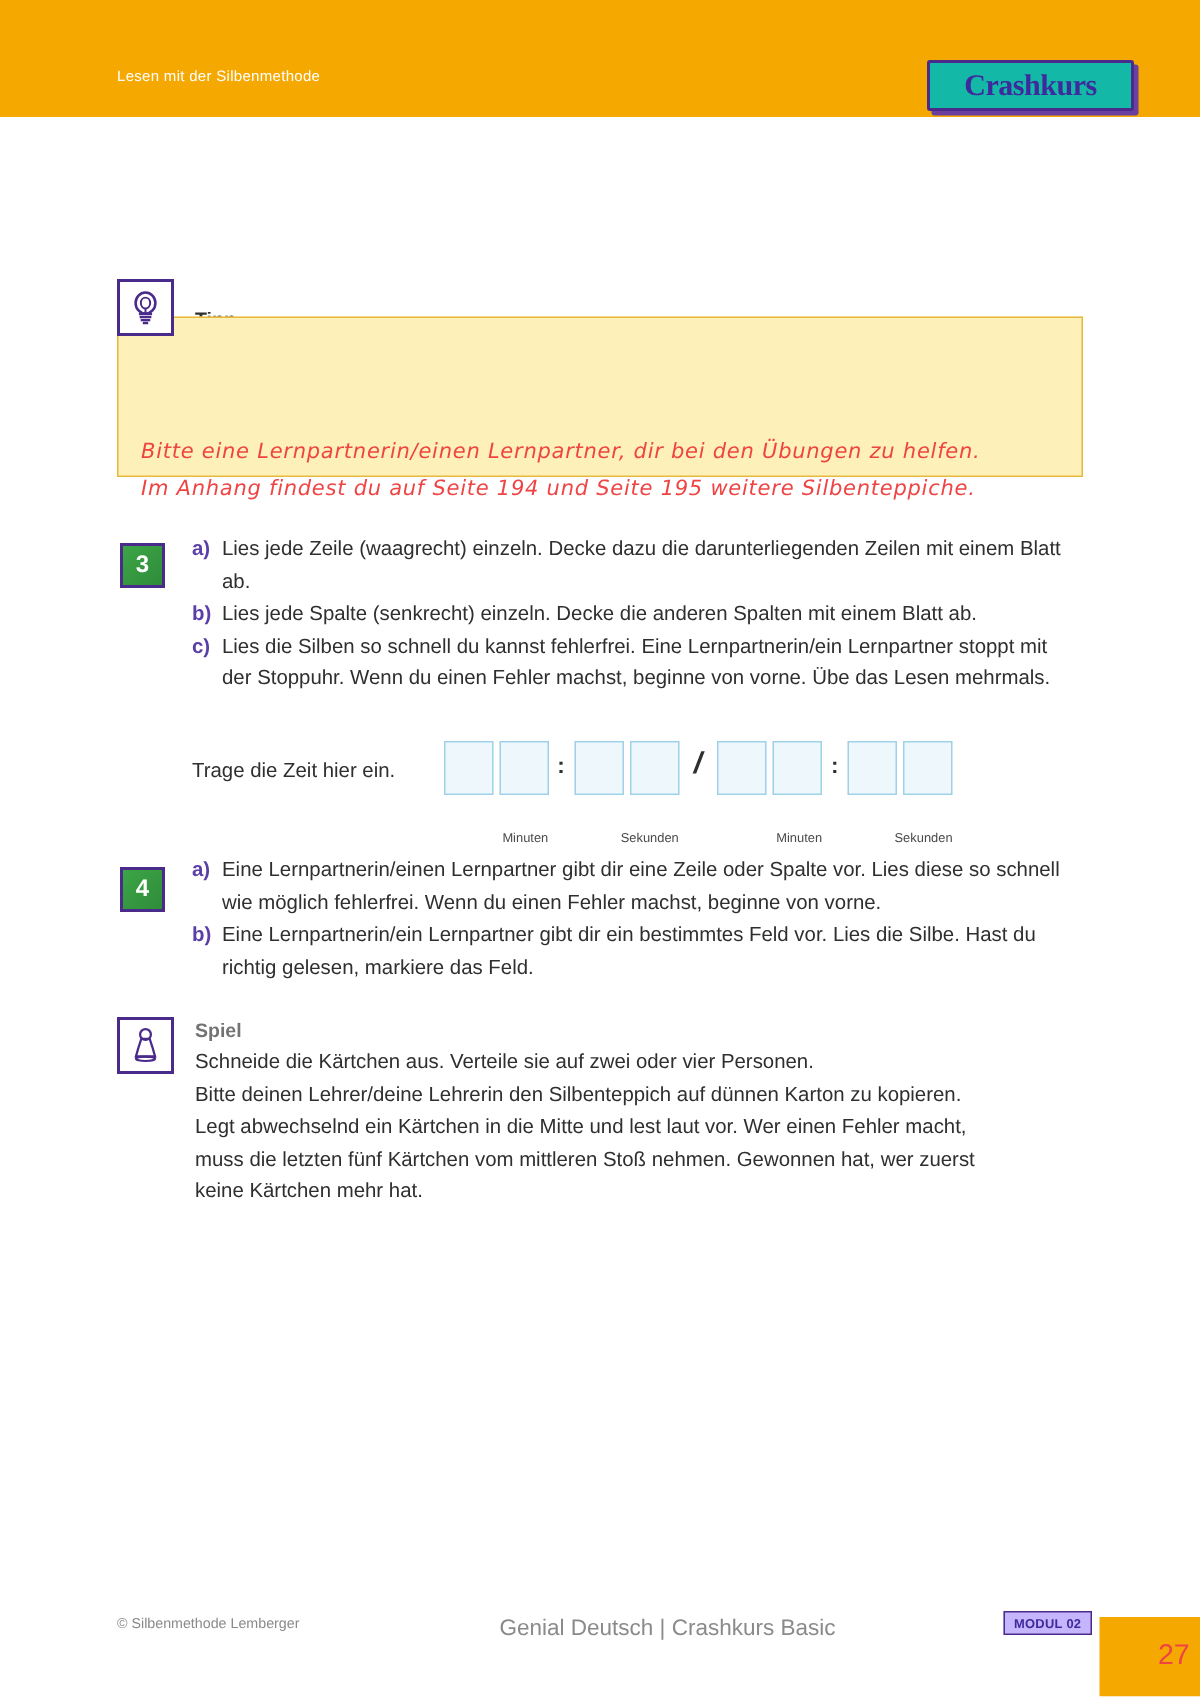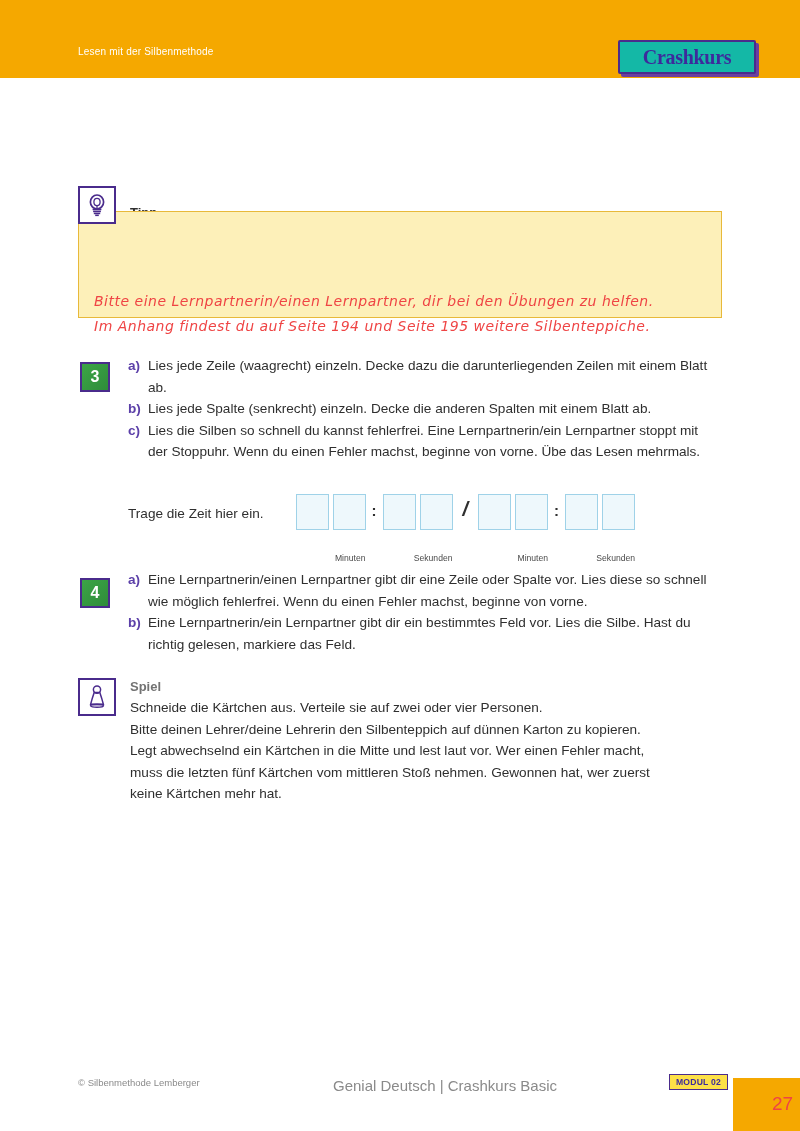--- a/index.html
+++ b/index.html
@@ -234,21 +234,21 @@
     margin-left: 40px;
   }
   .footer-modul {
     position: absolute;
     left: 669px; top: 1074px;
     border: 1.4px solid #4a2b8c;
     padding: 2px 6px;
     font-size: 8.6px;
     font-weight: bold;
     color: #3d2a9c;
-    background: #fde047;
+    background: #c4b5fd;
     letter-spacing: 0.2px;
   }
   .footer-page-block {
     position: absolute;
     left: 733px; top: 1078px;
     width: 67px; height: 53px;
     background: #f5a800;
   }
   .footer-page-num {
     position: absolute;

